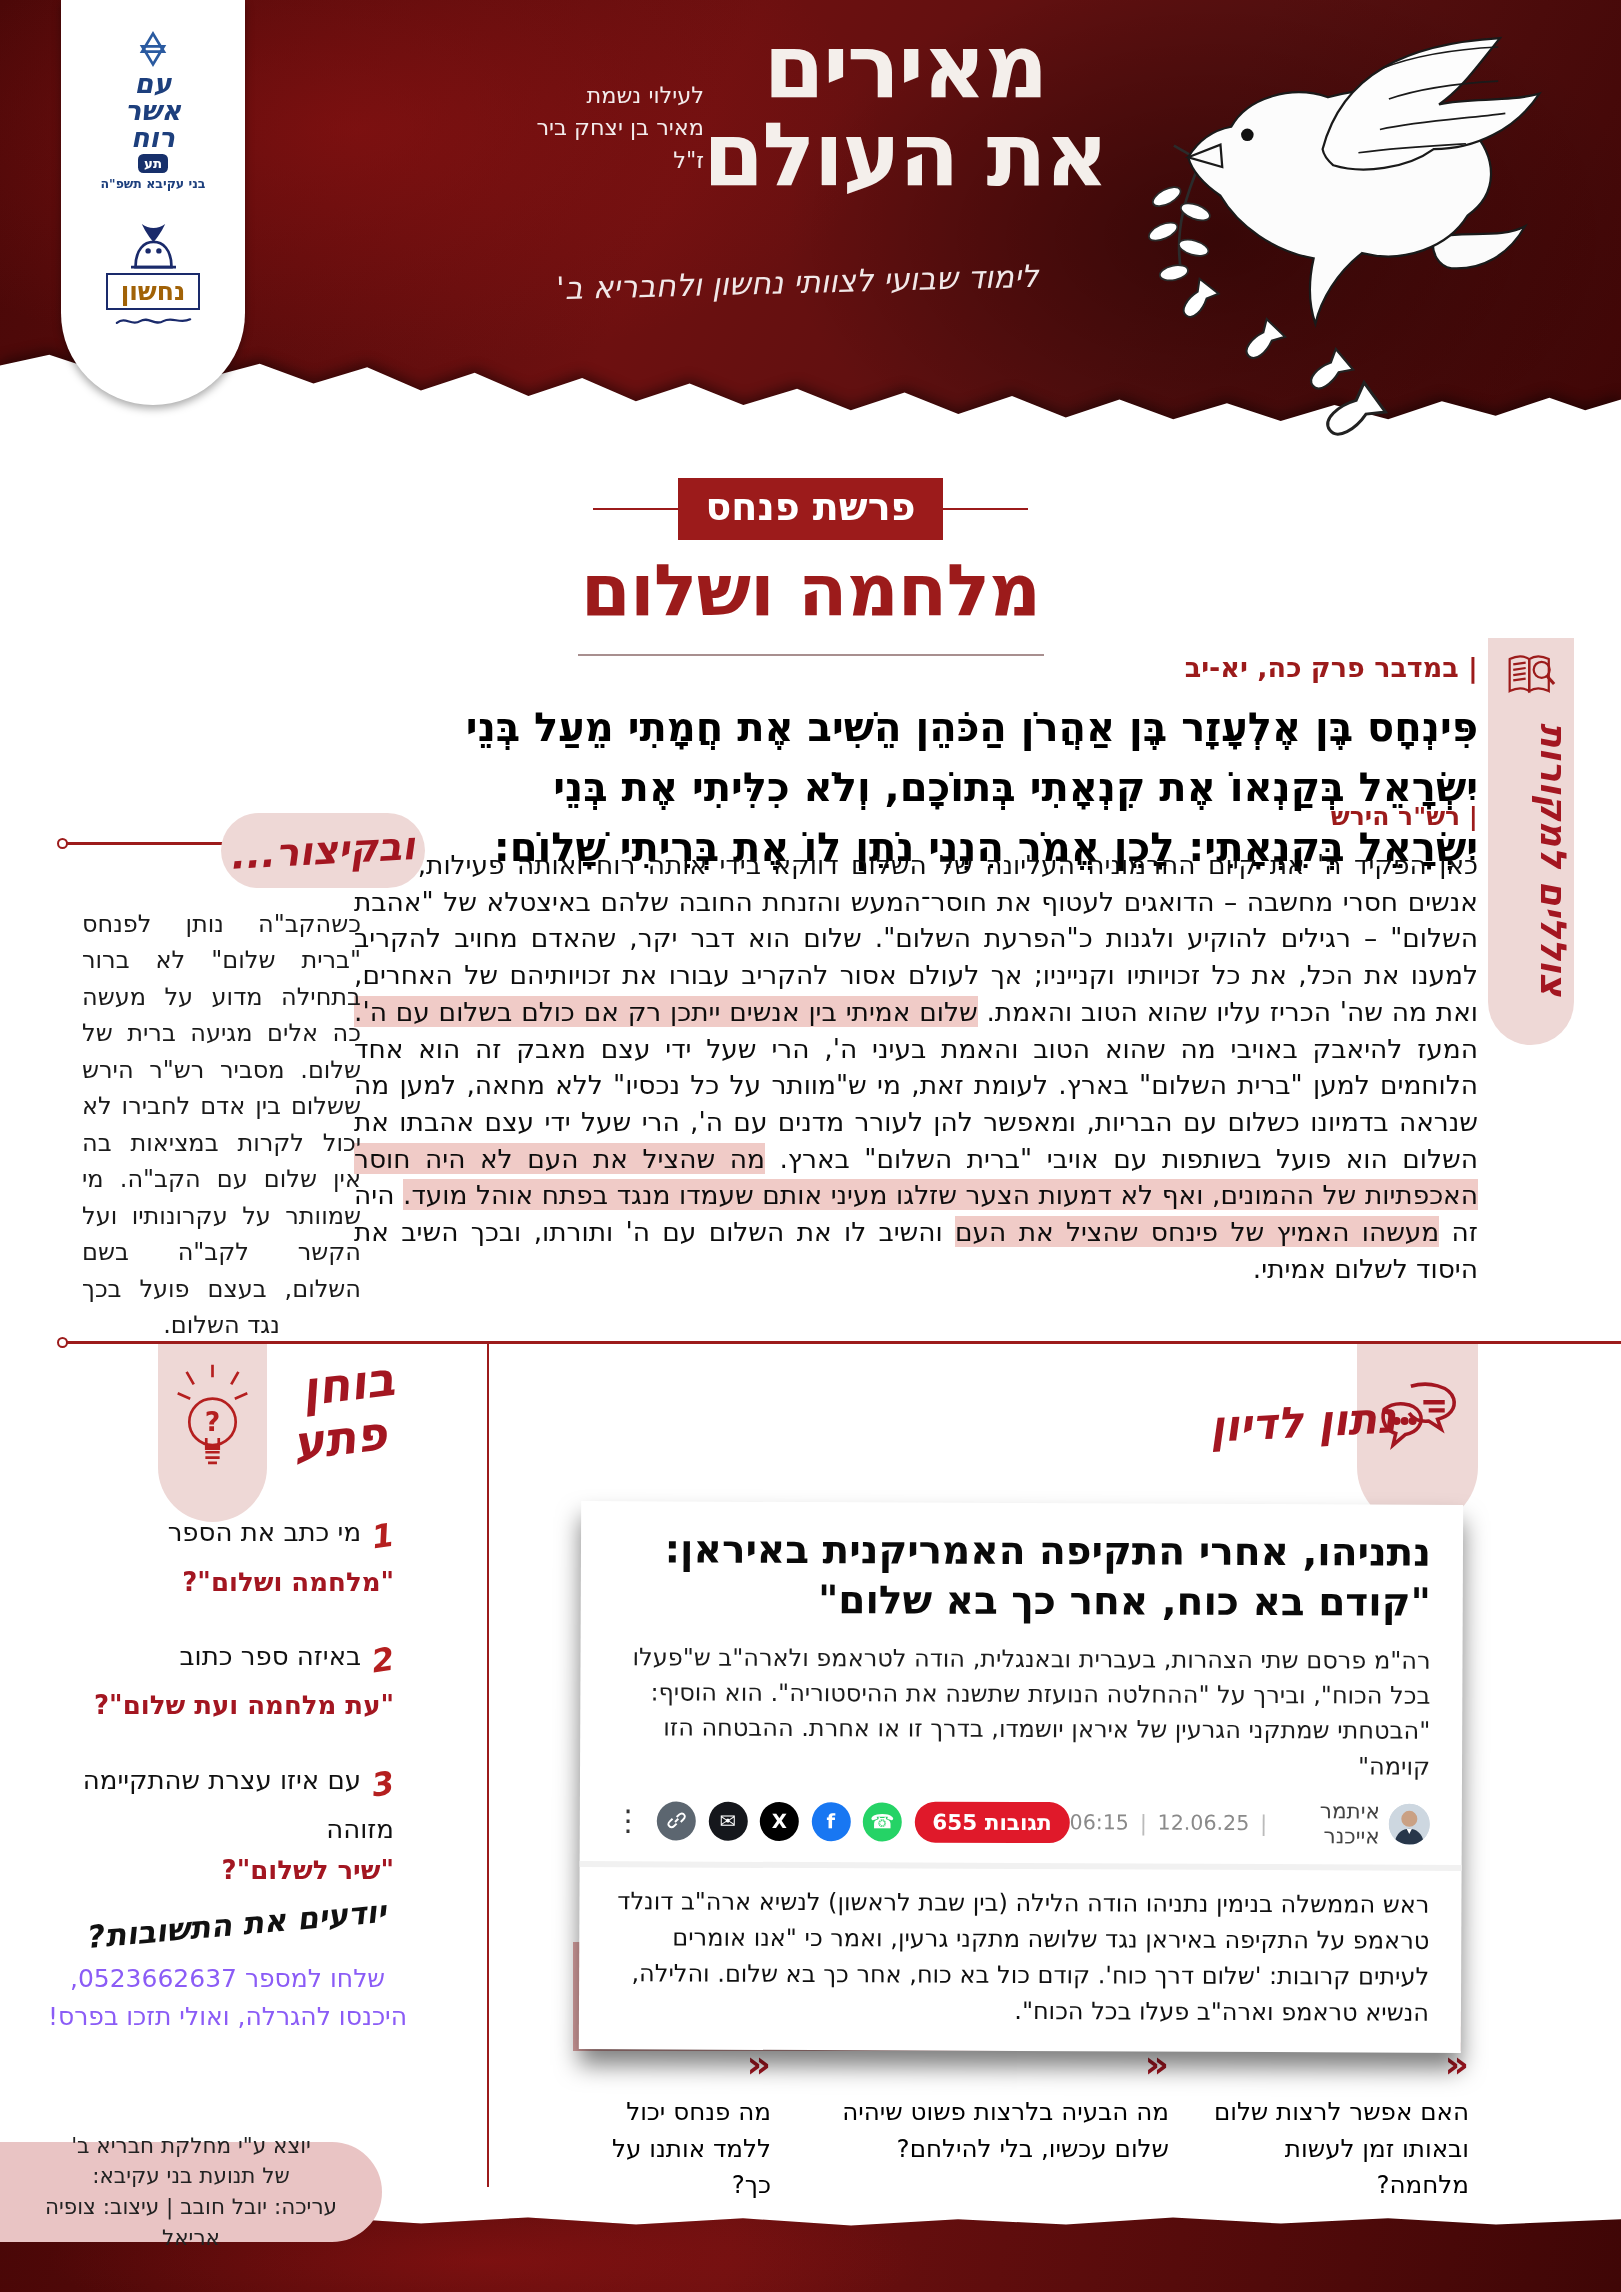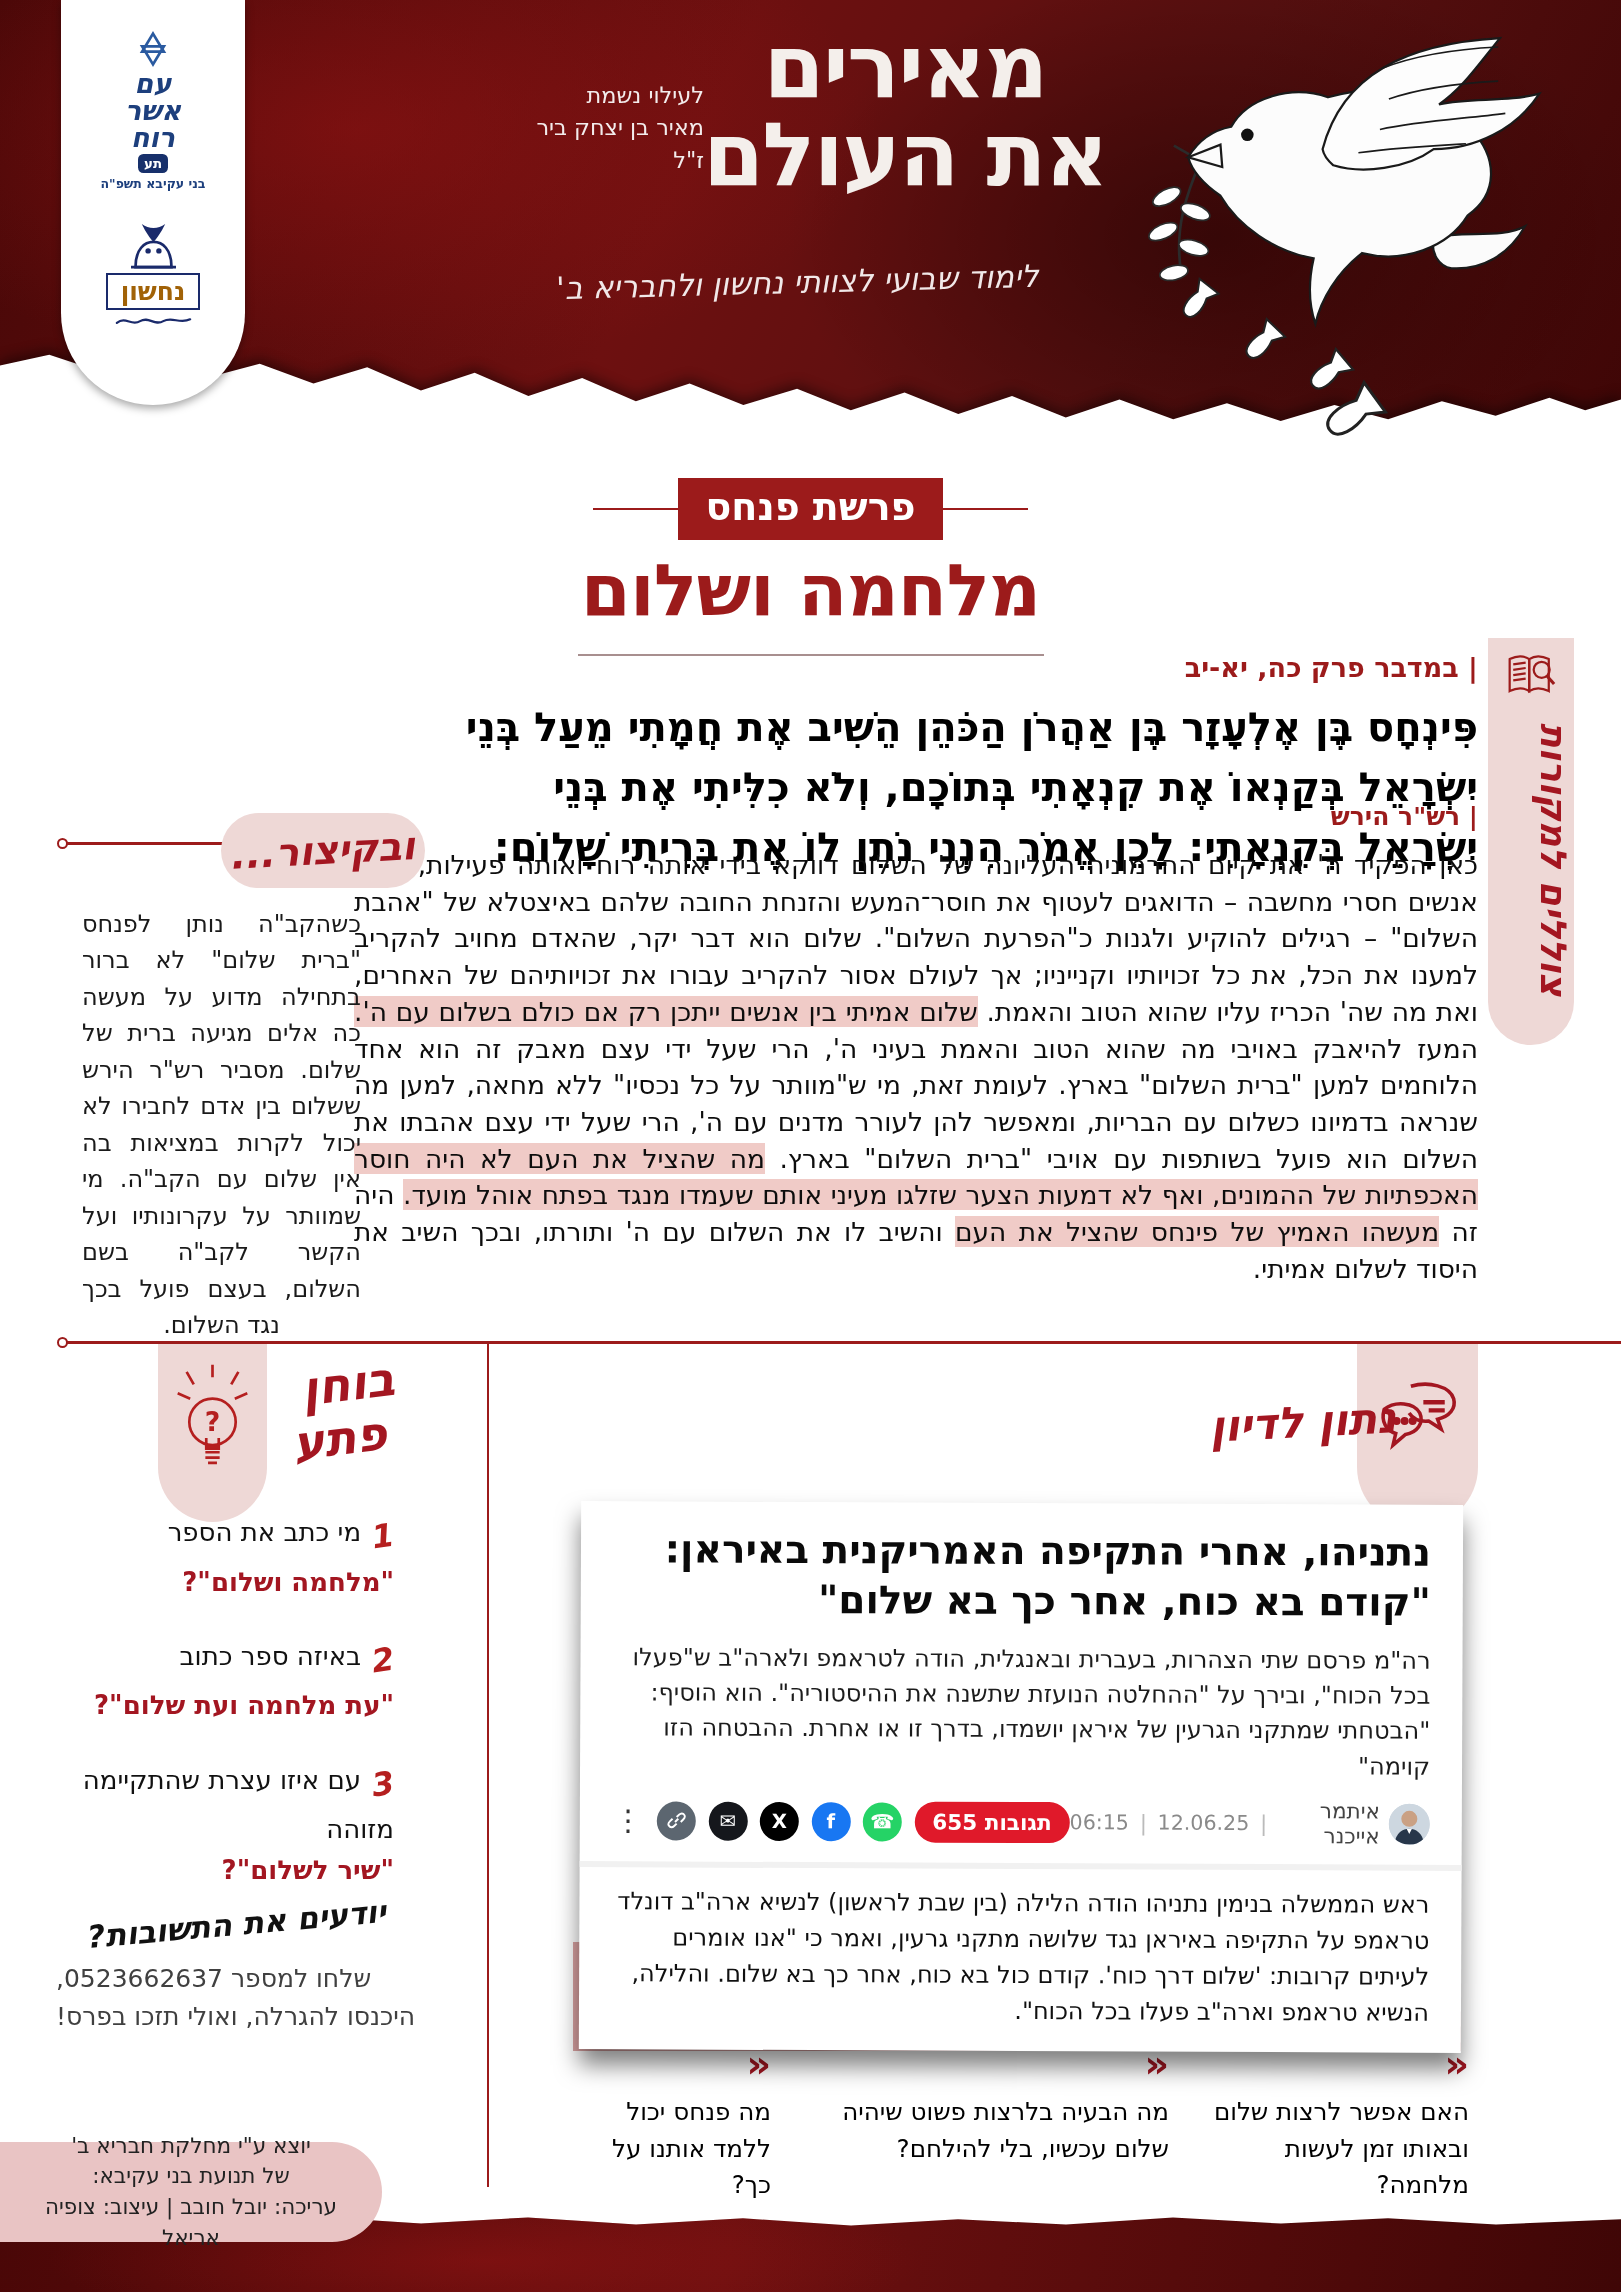--- a/index.html
+++ b/index.html
@@ -89,22 +89,22 @@
     font-weight:bold; font-style:italic; line-height:1.12; transform:rotate(-7deg); text-align:right; direction:rtl; }
   .quiz-title .l2 { display:block; transform:translateX(-14.3px); }
   .quiz-questions { position:absolute; left:79px; top:1512px; width:315px; direction:rtl; }
   .quiz-q { margin-bottom:34px; text-align:right; font-size:26px; line-height:1.55; color:#111; }
   .q-num { color:#b51f1f; font-size:32px; font-weight:bold; font-style:italic; display:inline-block;
     transform:rotate(-8deg); margin-left:10.7px; vertical-align:top; }
   .q-black { display:inline; }
   .q-red { display:block; color:#a31621; font-weight:bold; }
   .quiz-cta-hand { position:absolute; left:79px; top:1906px; width:315px; text-align:center;
     font-size:31px; font-style:italic; font-weight:bold; color:#111; transform:rotate(-5deg); direction:rtl; }
-  .quiz-cta { position:absolute; left:56px; top:1960px; width:367px; text-align:left; font-size:25px;
-    line-height:1.5; color:#404040; direction:rtl; }
+  .quiz-cta { position:absolute; left:44px; top:1960px; width:367px; text-align:center; font-size:25px;
+    line-height:1.5; color:#8b5cf6; direction:rtl; }
 
   
   .disc-pill { position:absolute; left:1357px; top:1343px; width:121px; height:184px; background:#eed8d6;
     border-radius:0 0 60px 60px; }
   .disc-icon { display:block; margin:36px auto 0 auto; }
   .disc-title { position:absolute; left:1200px; top:1397px; width:206px; color:#a31621; font-size:43px;
     font-weight:bold; font-style:italic; transform:rotate(-3deg); text-align:center; white-space:nowrap; direction:rtl; }
 
   .article-card { position:absolute; left:580px; top:1503px; width:882px; background:#fff;
     padding:23px 32px 21.5px 32px; box-shadow:0 16px 23px rgba(0,0,0,.5); transform:rotate(.25deg);

